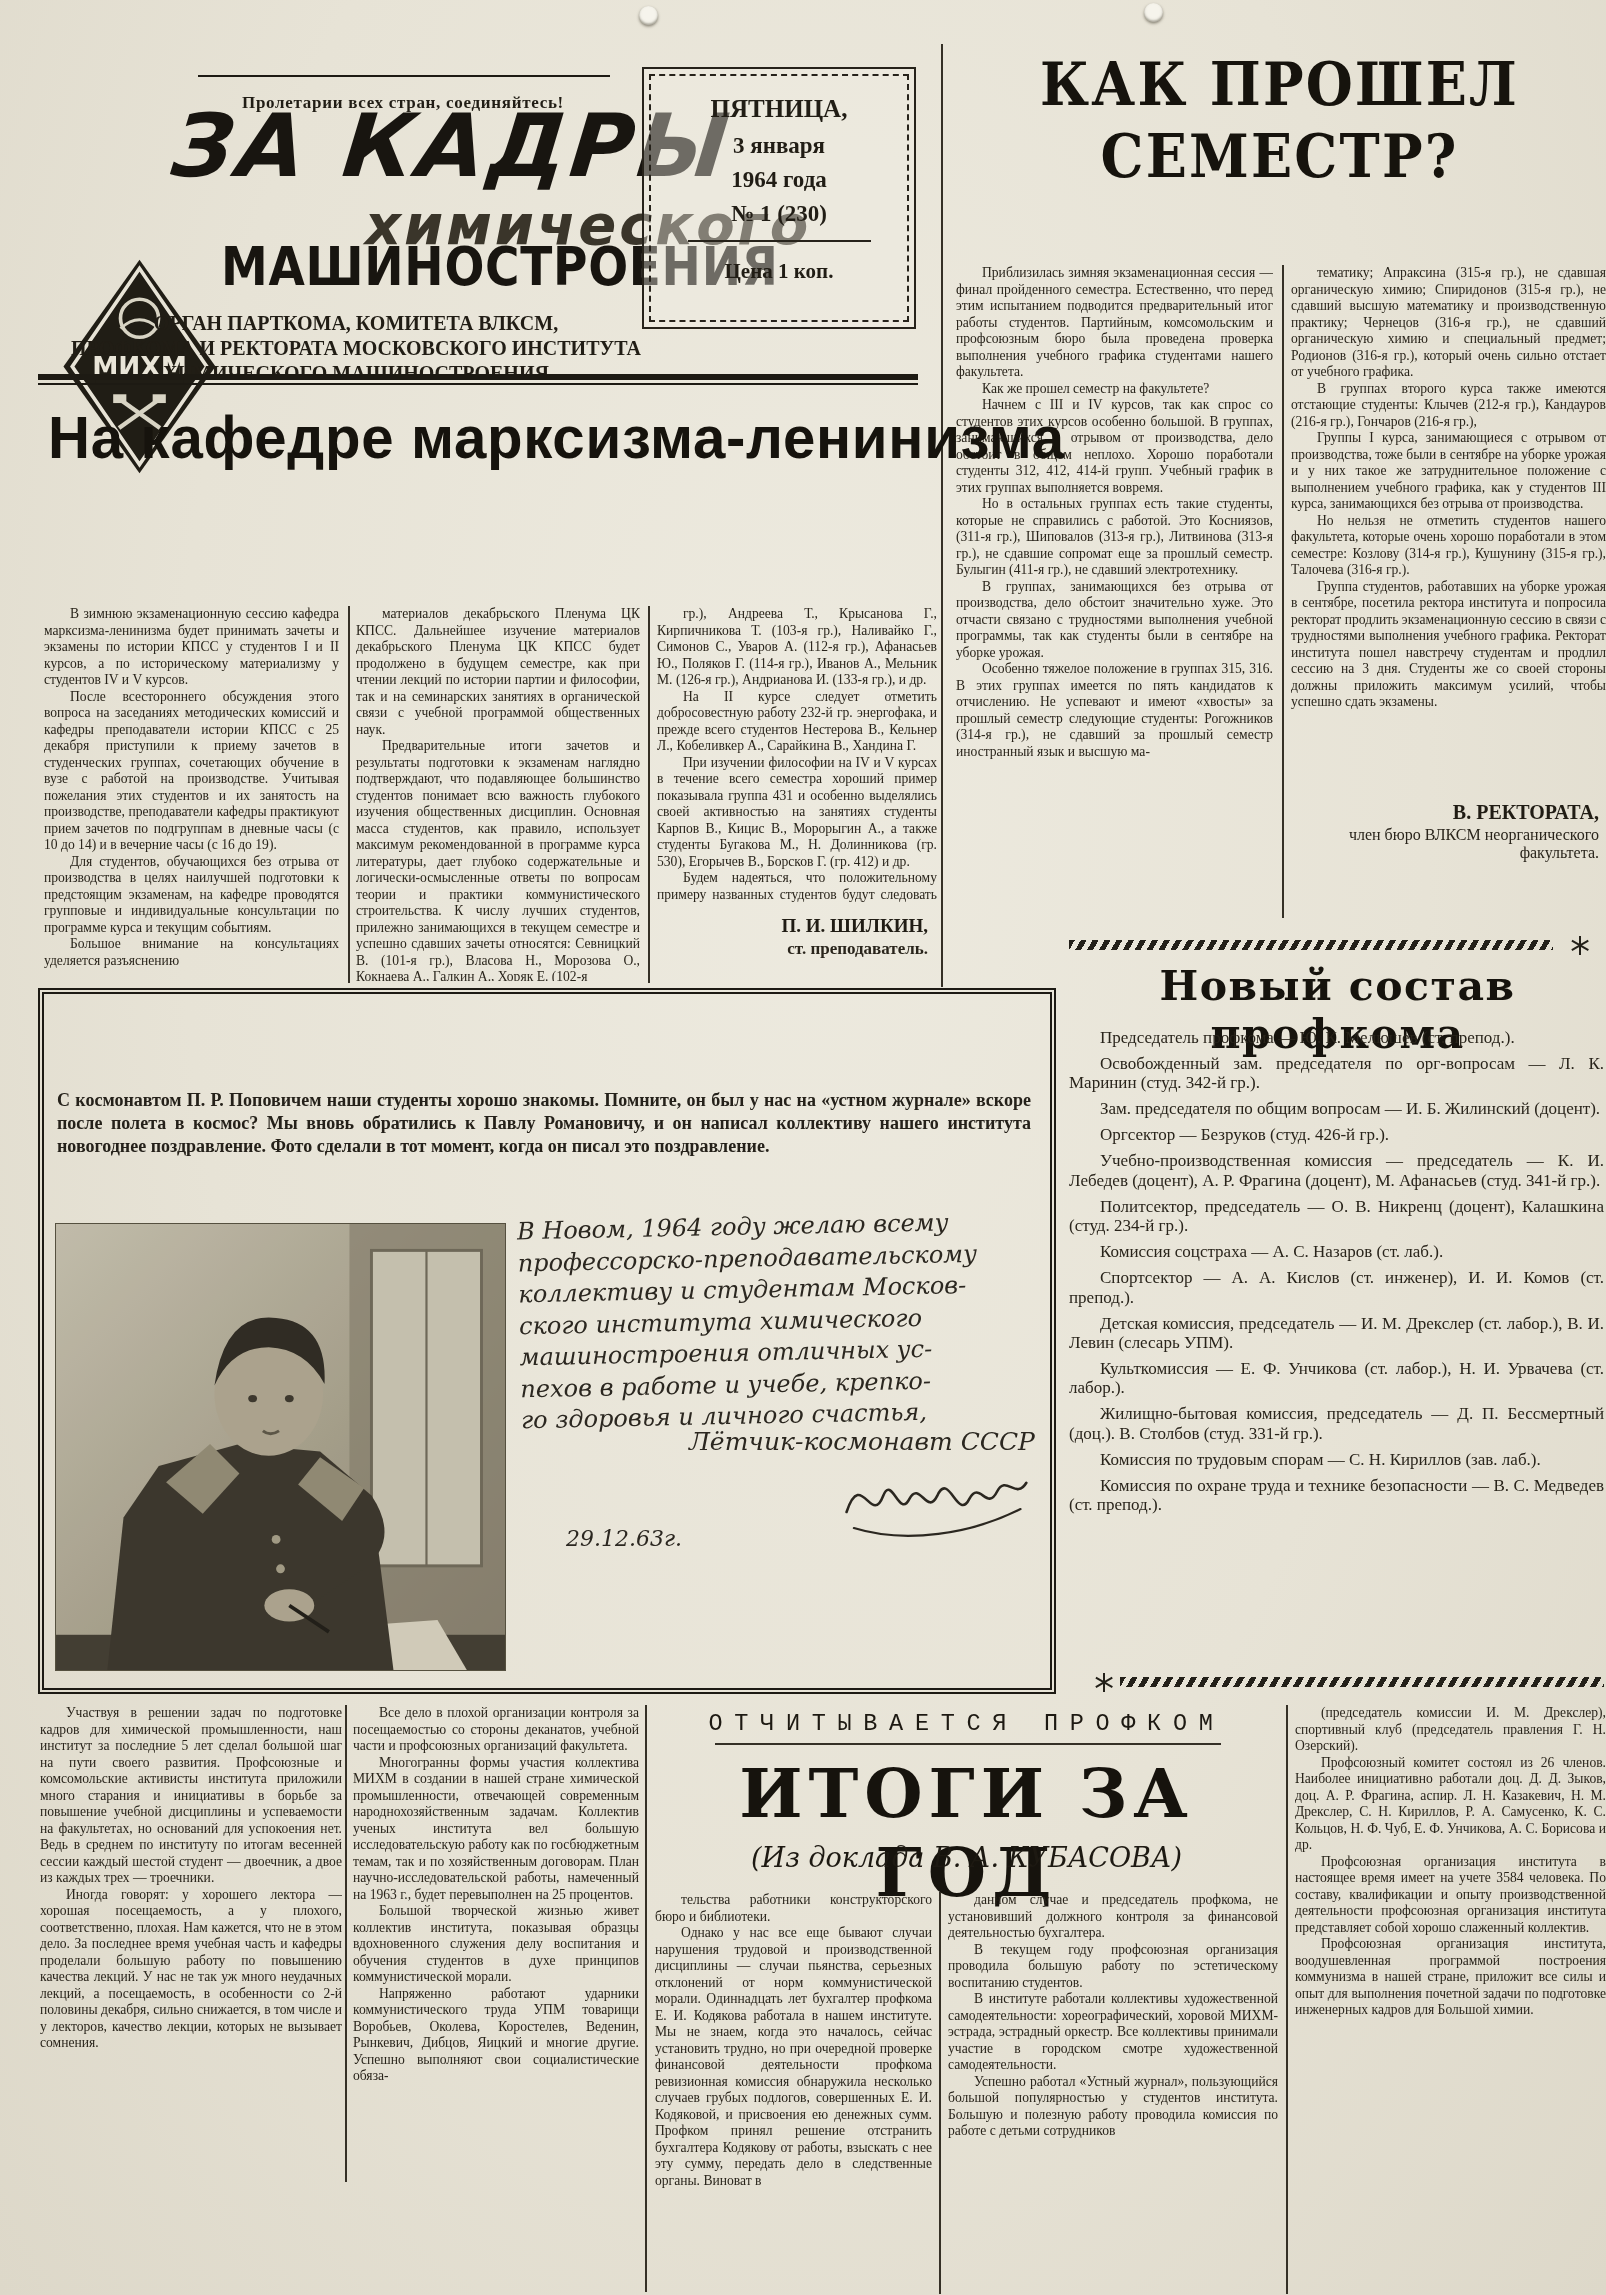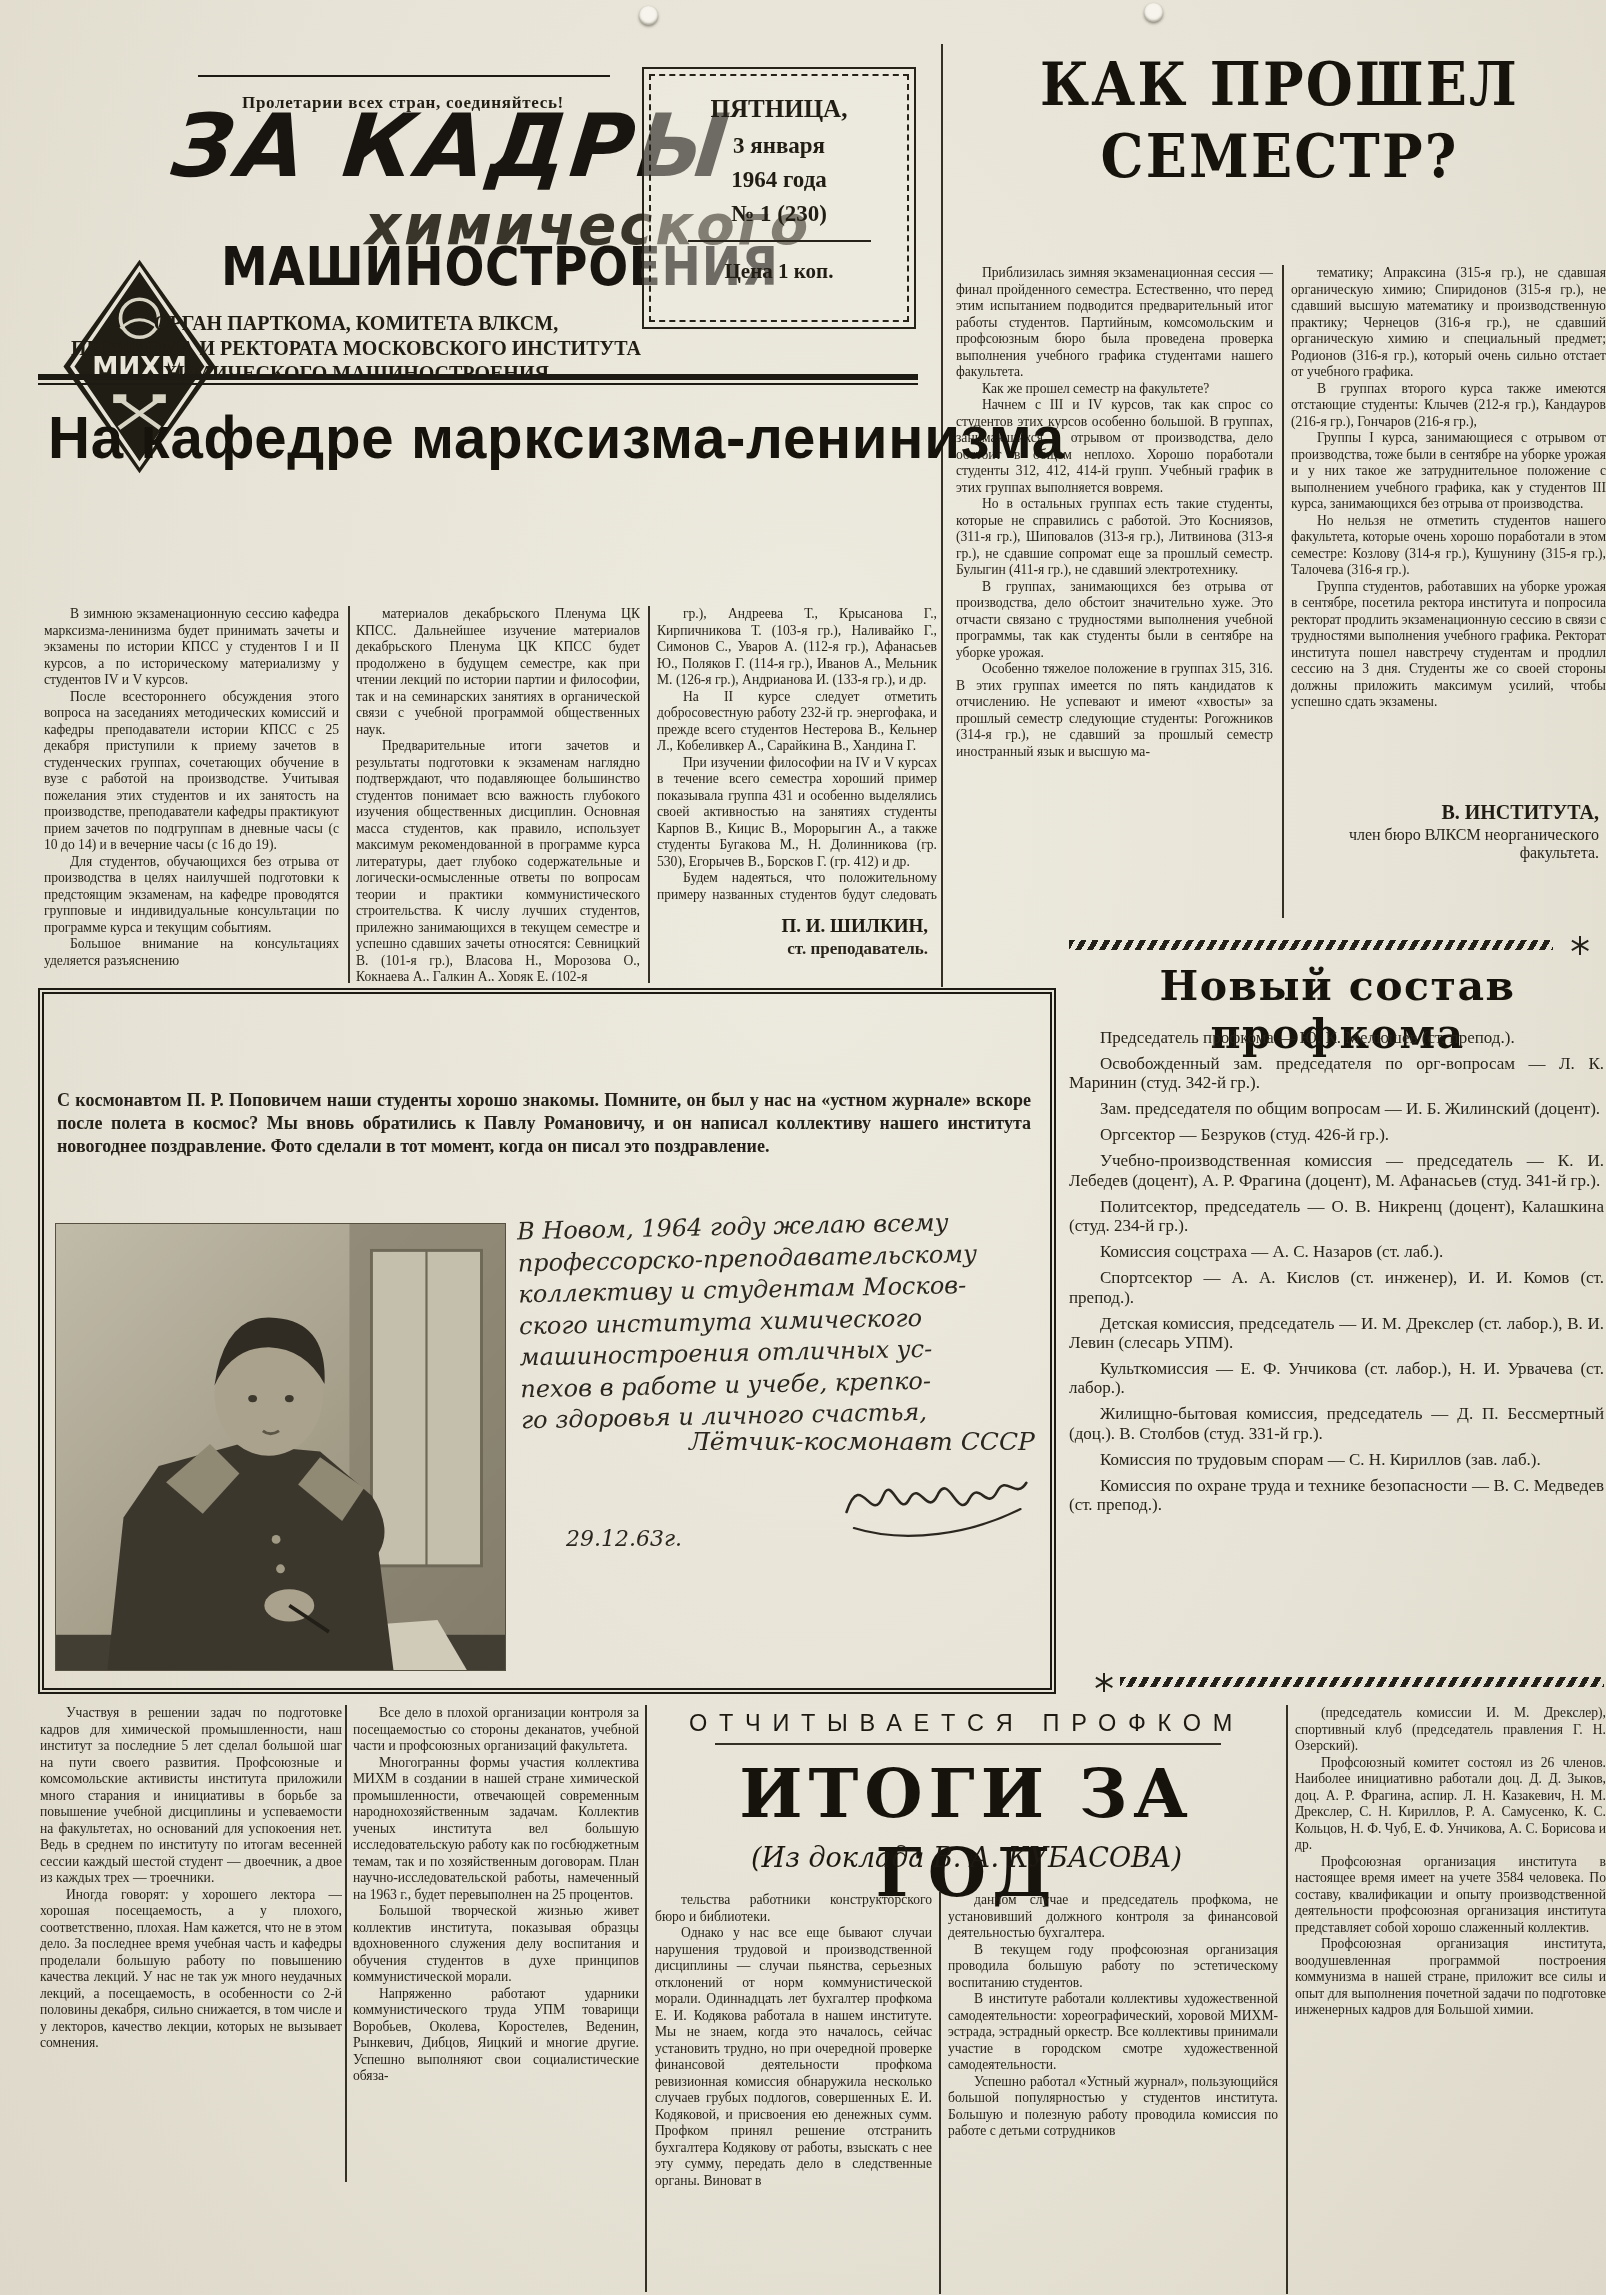--- a/index.html
+++ b/index.html
@@ -33,21 +33,21 @@
   .star span:nth-child(2){transform:rotate(60deg);}
   .star span:nth-child(3){transform:rotate(120deg);}
   .profkom-list{font-size:17px;line-height:19.4px;text-align:justify;overflow:hidden;color:#29241b;}
   .profkom-list p{margin:0 0 6.6px 0;text-indent:31px;}
   .cos-box{position:absolute;border:6.6px double #1d1a14;}
   .script-title{font-family:"DejaVu Serif", serif;font-style:italic;font-weight:bold;
     font-size:62px;letter-spacing:5.9px;text-align:center;color:#1b1711;}
   .cos-intro{font-weight:bold;font-size:18px;line-height:23px;text-align:justify;color:#25211a;}
   .hand{font-family:"DejaVu Serif", serif;font-style:italic;color:#2b2720;}
   .hand-lines div{font-size:24px;line-height:31.5px;white-space:nowrap;}
-  .kicker{font-family:Liberation Sans, sans-serif;font-size:23.5px;letter-spacing:11.7px;color:#1d1912;text-align:center;}
+  .kicker{font-family:Liberation Mono, monospace;font-size:23.5px;letter-spacing:11.7px;color:#1d1912;text-align:center;}
   .photo-wrap{position:absolute;border:0.7px solid #55503f;background:#a8a18d;}
 </style>
 </head>
 <body>
 
 <div id="page">
 
   <div class="hole" style="left:639px;top:5.9px;"></div>
   <div class="hole" style="left:1144px;top:2.9px;"></div>
 
@@ -103,21 +103,21 @@
       <p>Особенно тяжелое положение в группах 315, 316. В этих группах имеется по пять кандидатов к отчислению. Не успевают и имеют «хвосты» за прошлый семестр следующие студенты: Рогожников (314-я гр.), не сдавший за прошлый семестр иностранный язык и высшую ма-</p>
     </div>
   <div class="rule-v" style="left:1282px;top:265px;height:653px;"></div>
   <div class="abs body-col" style="left:1291px;top:265px;width:315px;height:529px;">
       <p>тематику; Апраксина (315-я гр.), не сдавшая органическую химию; Спиридонов (315-я гр.), не сдавший высшую математику и производственную практику; Чернецов (316-я гр.), не сдавший органическую химию и специальный предмет; Родионов (316-я гр.), который очень сильно отстает от учебного графика.</p>
       <p>В группах второго курса также имеются отстающие студенты: Клычев (212-я гр.), Кандауров (216-я гр.), Гончаров (216-я гр.),</p>
       <p>Группы I курса, занимающиеся с отрывом от производства, тоже были в сентябре на уборке урожая и у них такое же затруднительное положение с выполнением учебного графика, как у студентов III курса, занимающихся без отрыва от производства.</p>
       <p>Но нельзя не отметить студентов нашего факультета, которые очень хорошо поработали в этом семестре: Козлову (314-я гр.), Кушунину (315-я гр.), Талочева (316-я гр.).</p>
       <p>Группа студентов, работавших на уборке урожая в сентябре, посетила ректора института и попросила ректорат продлить экзаменационную сессию в связи с трудностями выполнения учебного графика. Ректорат института пошел навстречу студентам и продлил сессию на 3 дня. Студенты же со своей стороны должны приложить максимум усилий, чтобы успешно сдать экзамены.</p>
     </div>
-  <div class="abs sig-name" style="left:1291px;top:801px;width:308px;font-size:20px;">В. ИНСТИТУТА,</div>
+  <div class="abs sig-name" style="left:1291px;top:801px;width:308px;font-size:20px;">В. РЕКТОРАТА,</div>
   <div class="abs sig-role" style="left:1291px;top:826px;width:308px;font-size:16px;">член бюро ВЛКСМ неорганического факультета.</div>
 
   <div class="rope" style="left:1069px;top:940px;width:484px;"></div>
   <div class="star" style="left:1570px;top:936px;">
       <span></span>
       <span></span>
       <span></span>
     </div>
 
   <div class="abs headline-serif" style="left:1069px;top:962px;width:537px;text-align:center;font-size:41px;letter-spacing:1.5px;">Новый состав профкома</div>

